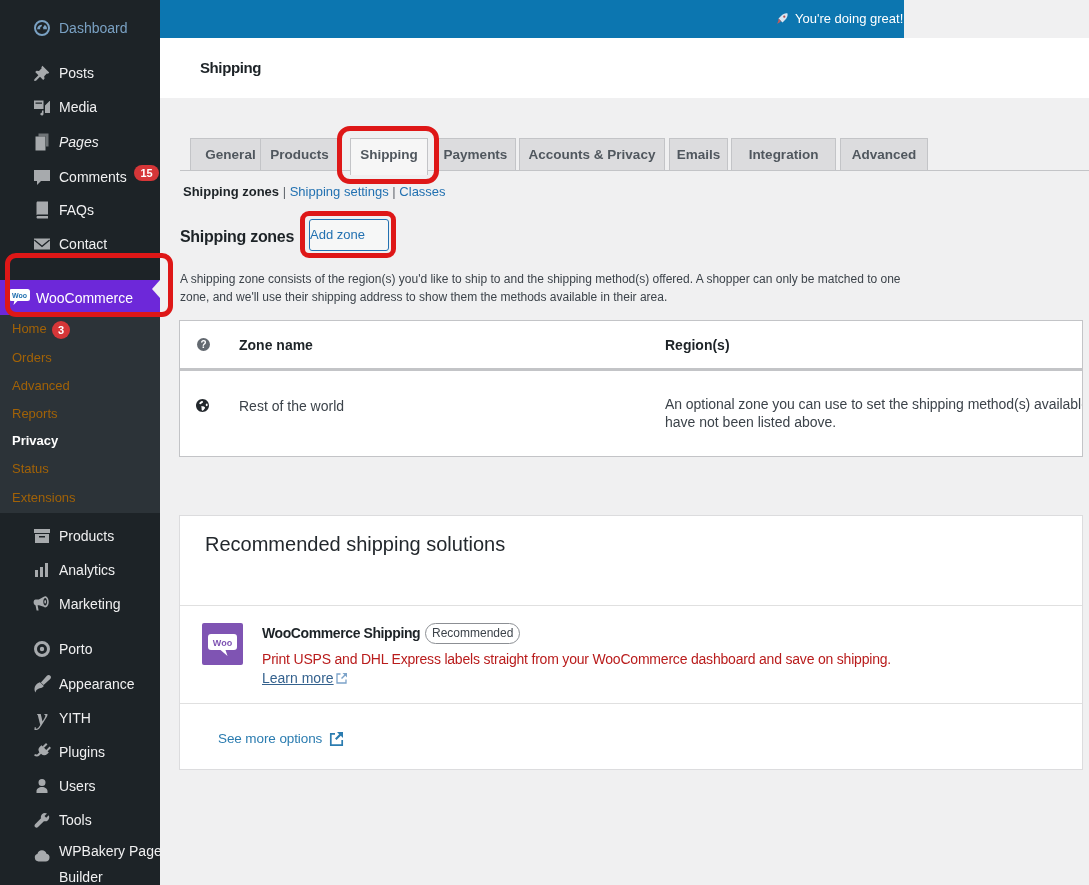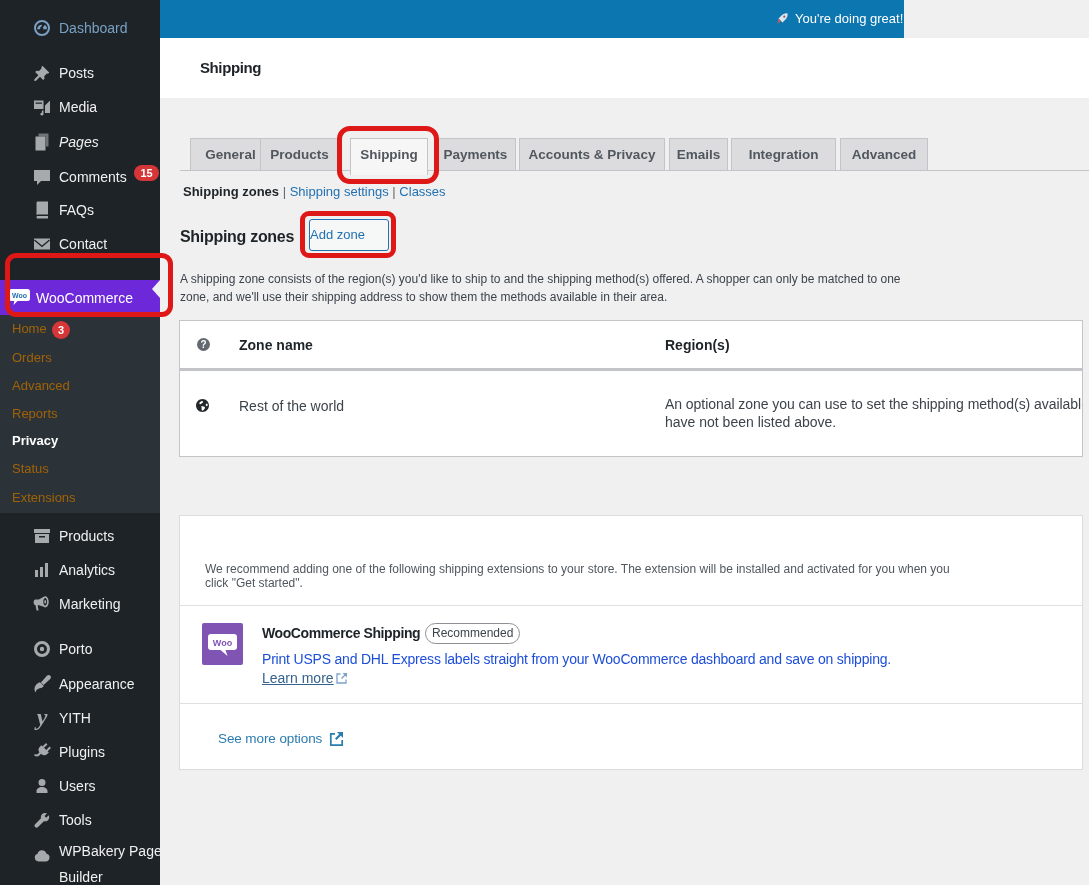--- a/index.html
+++ b/index.html
@@ -46,21 +46,21 @@
 .zcell { position:absolute; font-size:14px; color:#3c434a; }
 
 
 #card { position:absolute; left:179px; top:515px; width:904px; height:255px; background:#fff; border:1px solid #dcdcde; }
 #card h3 { font-weight:normal; font-size:20px; color:#23282d; position:absolute; left:25px; top:17px; }
 #card .sub { position:absolute; left:25px; top:46px; font-size:12px; line-height:14px; color:#50575e; }
 .divider { position:absolute; left:0; width:902px; height:1px; background:#e0e0e0; }
 #woologo { position:absolute; left:22px; top:107px; width:41px; height:42px; background:#7f54b3; border-radius:2px; }
 #itemtitle { position:absolute; left:82px; top:109px; font-size:14px; letter-spacing:-0.4px; font-weight:bold; color:#1d2327; }
 #pill { position:absolute; left:245px; top:107px; height:21px; line-height:19px; padding:0 6px; border:1px solid #8c8f94; border-radius:11px; font-size:12px; color:#3c434a; }
-#itemdesc { position:absolute; left:82px; top:135px; font-size:14px; letter-spacing:-0.2px; color:#1d4ed8; }
+#itemdesc { position:absolute; left:82px; top:135px; font-size:14px; letter-spacing:-0.2px; color:#b91c1c; }
 #learnmore { position:absolute; left:82px; top:154px; font-size:14px; color:#35628e; text-decoration:underline; }
 #seemore { position:absolute; left:38px; top:215px; font-size:13.5px; letter-spacing:-0.1px; color:#2b7cb0; }
 
 
 .red { position:absolute; border:5px solid #de1717; border-radius:13px; z-index:10; }
 </style>
 </head>
 <body>
 
 <div id="sidebar"></div>
@@ -104,21 +104,21 @@
     <svg id="globeico" style="position:absolute;left:16px;top:30px;" width="13" height="13" viewBox="0 0 20 20">
         <path fill="#23282d" d="M10 0C4.5 0 0 4.5 0 10s4.5 10 10 10 10-4.5 10-10S15.5 0 10 0zm-1 3c.6 0 2 .8 2 1.5S9.6 6 9 6.5 7.5 8 7 8s-2-.5-2-1.5S7 4.5 7.5 4 8.4 3 9 3zm2 8c1 0 3 1.5 3 2.5S12.5 16 12 16.5s-1 1.5-2 1.5-1.5-2-1.5-3 .5-1 0-2-1-1-.5-1.5 1-.5 2-.5zm5.5-4c.7 0 1.5 1.1 1.5 2.1 0 .7-.8 1.9-1.5 1.9S15 9.9 15 9.1 15.8 7 16.5 7z"></path>
       </svg>
     <div class="zcell" style="left:59px; top:29px;">Rest of the world</div>
     <div class="zcell" style="left:485px; top:27px; white-space:nowrap; letter-spacing:-0.05px;">An optional zone you can use to set the shipping method(s) available to places that</div>
     <div class="zcell" style="left:485px; top:45px;">have not been listed above.</div>
   </div>
 </div>
 
 <div id="card">
-  <div class="sub">We recommend adding one of the following shipping extensions to your store. The extension will be installed and activated for you when you<br>click "Get started".</div>
+  <h3>Recommended shipping solutions</h3>
   <div class="divider" style="top:89px;"></div>
   <div id="woologo">
       <svg style="position:absolute;left:6px;top:11px;" width="29" height="22" viewBox="0 0 29 22">
         <path fill="#fff" d="M3 0h23a3 3 0 013 3v10a3 3 0 01-3 3h-8.5l2 6-7-6H3a3 3 0 01-3-3V3a3 3 0 013-3z"></path>
         <text x="14.5" y="11.5" text-anchor="middle" font-size="9" font-weight="bold" fill="#7f54b3" font-family="Liberation Sans">Woo</text>
       </svg>
     </div>
   <div id="itemtitle">WooCommerce Shipping</div>
   <div id="pill">Recommended</div>
   <div id="itemdesc">Print USPS and DHL Express labels straight from your WooCommerce dashboard and save on shipping.</div>

